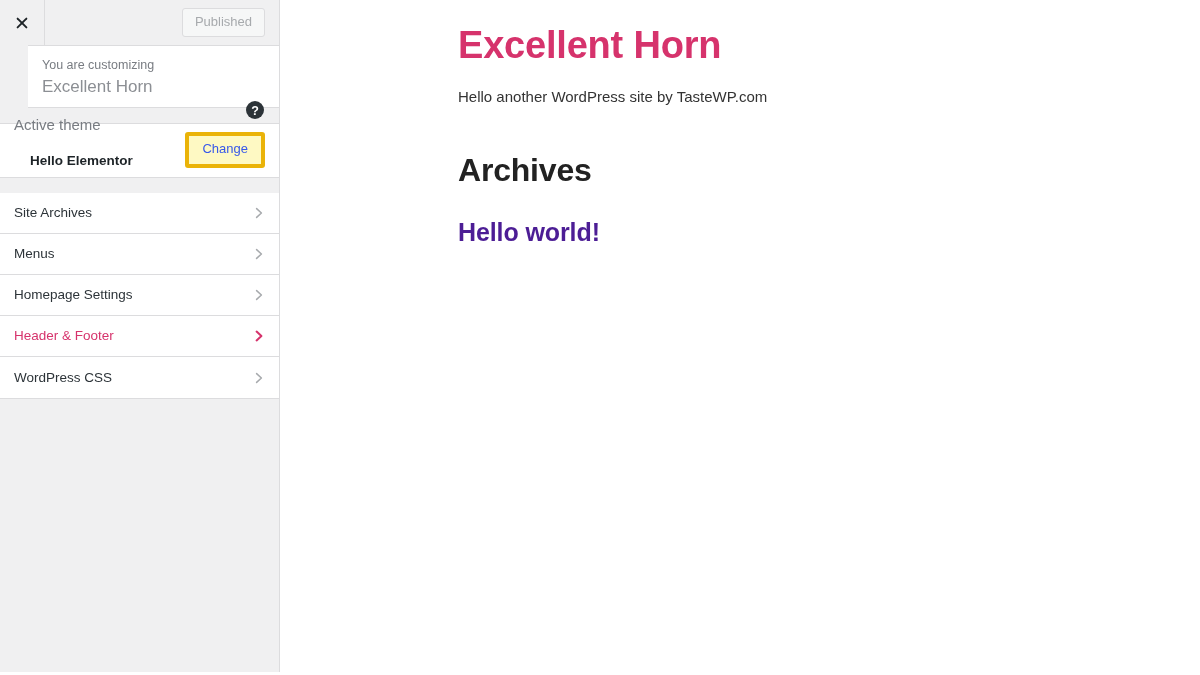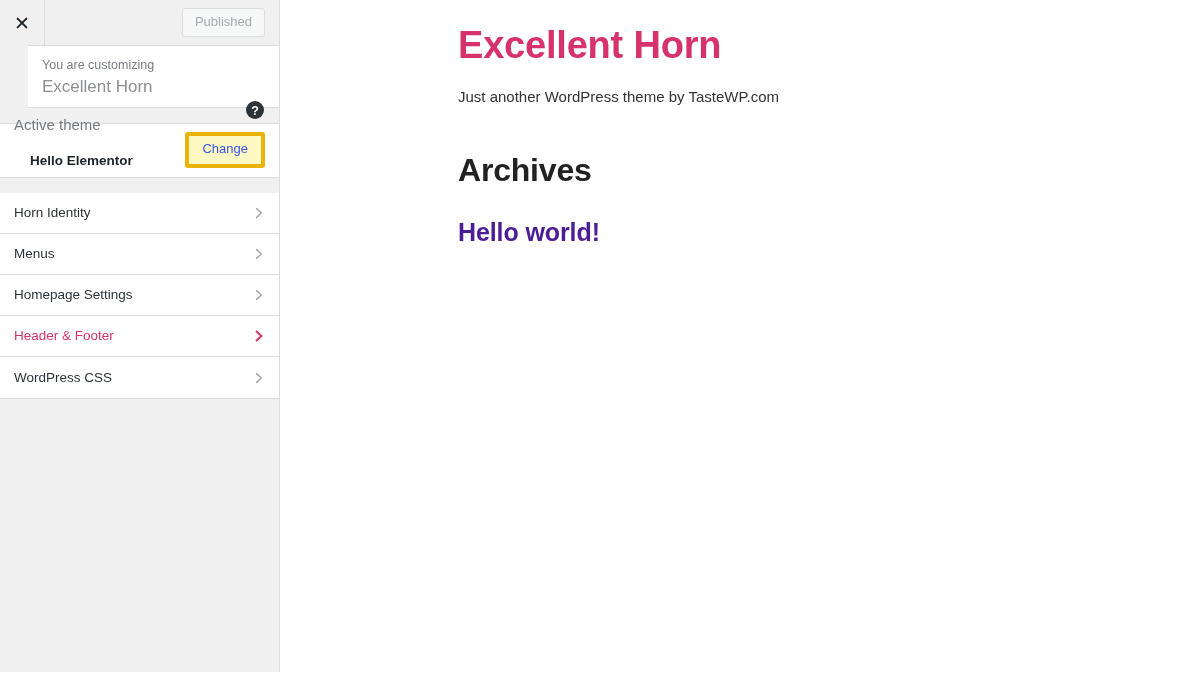--- a/index.html
+++ b/index.html
@@ -292,21 +292,21 @@
         <p class="theme-name">Hello Elementor</p>
       </div>
       <button class="change-btn">Change</button>
     </div>
 
     <div class="panel-gap"></div>
 
     <div class="section-list">
 
       <div class="section-item">
-        <span class="section-title">Horn Identity</span>
+        <span class="section-title">Site Archives</span>
         <svg class="chevron" viewBox="0 0 20 20" fill="none" stroke="currentColor" stroke-width="1.9" stroke-linecap="round" stroke-linejoin="round">
           <polyline points="7,4.5 13,10 7,15.5"></polyline>
         </svg>
       </div>
 
       <div class="section-item">
         <span class="section-title">Menus</span>
         <svg class="chevron" viewBox="0 0 20 20" fill="none" stroke="currentColor" stroke-width="1.9" stroke-linecap="round" stroke-linejoin="round">
           <polyline points="7,4.5 13,10 7,15.5"></polyline>
         </svg>
@@ -334,19 +334,19 @@
       </div>
 
     </div>
 
     <div class="sidebar-fill"></div>
   </div>
 
   <div class="preview-pane">
     <div class="preview-inner">
       <h1 class="site-title">Excellent Horn</h1>
-      <p class="site-description">Just another WordPress theme by TasteWP.com</p>
+      <p class="site-description">Hello another WordPress site by TasteWP.com</p>
       <h2 class="archive-heading">Archives</h2>
       <h3 class="post-title">Hello world!</h3>
     </div>
   </div>
 
 </div>
 
 </body></html>

